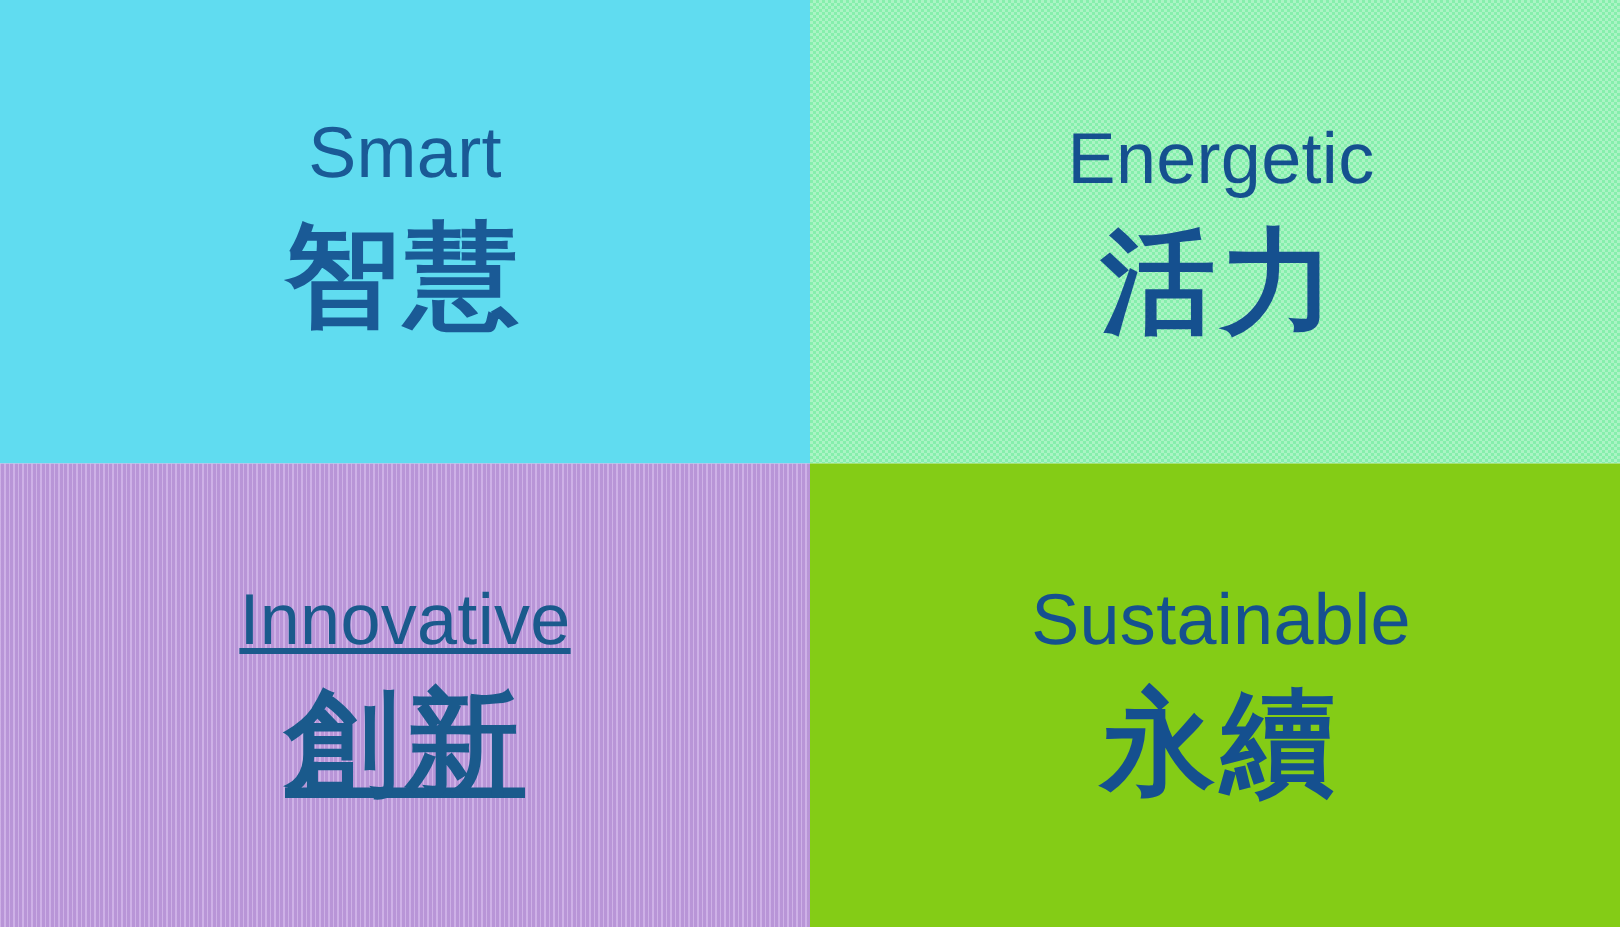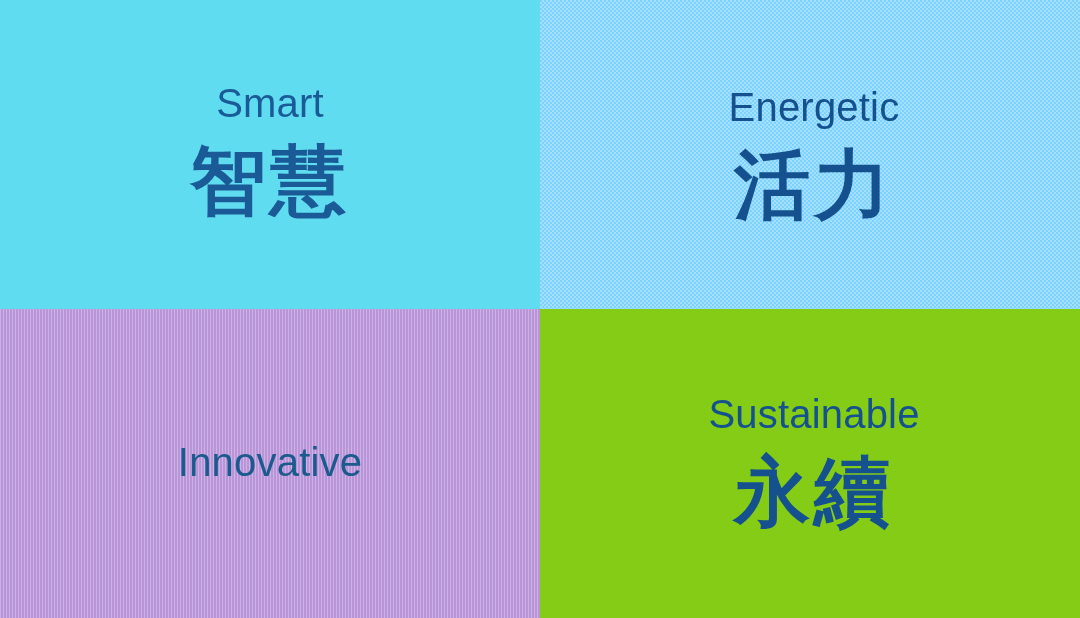--- a/index.html
+++ b/index.html
@@ -65,66 +65,67 @@
     position: relative;
     z-index: 2;
     display: flex;
     flex-direction: column;
     align-items: center;
     line-height: 1;
     transform: translateY(-6px);
   }
 
   .label-en {
-    font-size: 40px;
+    font-size: 48px;
     font-weight: 500;
     letter-spacing: 0.2px;
     white-space: nowrap;
   }
 
   .label-zh {
     font-size: 76px;
     font-weight: 700;
     letter-spacing: 4px;
     margin-top: 20px;
     white-space: nowrap;
   }
 
   
   .q-smart .label-block       { transform: translate(0px, -4px); }
   .q-energetic .label-block   { transform: translate(4px, 0px); }
-  .q-innovative .label-block  { transform: translate(0px, -2px); }
+  .q-innovative .label-block  { transform: translate(0px, -2px); text-decoration: underline; }
   .q-sustainable .label-block { transform: translate(4px, -2px); }
 </style>
 </head>
 <body>
 
 <div class="stage">
   <div class="grid">
 
     <div class="quad q-smart" style="background-color: rgb(96, 220, 240); color: rgb(26, 90, 150);">
       <div class="texture"></div>
       <div class="label-block">
         <div class="label-en">Smart</div>
         <div class="label-zh">智慧</div>
       </div>
     </div>
 
-    <div class="quad q-energetic tex-check" style="background-color: #7dd3fc; color: rgb(21, 80, 143);">
+    <div class="quad q-energetic tex-check" style="background-color: #86efac; color: rgb(21, 80, 143);">
       <div class="texture"></div>
       <div class="label-block">
         <div class="label-en">Energetic</div>
         <div class="label-zh">活力</div>
       </div>
     </div>
 
     <div class="quad q-innovative tex-stripe" style="background-color: rgb(192, 155, 224); color: rgb(26, 90, 140);">
       <div class="texture"></div>
       <div class="label-block">
         <div class="label-en">Innovative</div>
+        <div class="label-zh">創新</div>
       </div>
     </div>
 
     <div class="quad q-sustainable" style="background-color: #84cc16; color: rgb(21, 80, 143);">
       <div class="texture"></div>
       <div class="label-block">
         <div class="label-en">Sustainable</div>
         <div class="label-zh">永續</div>
       </div>
     </div>

